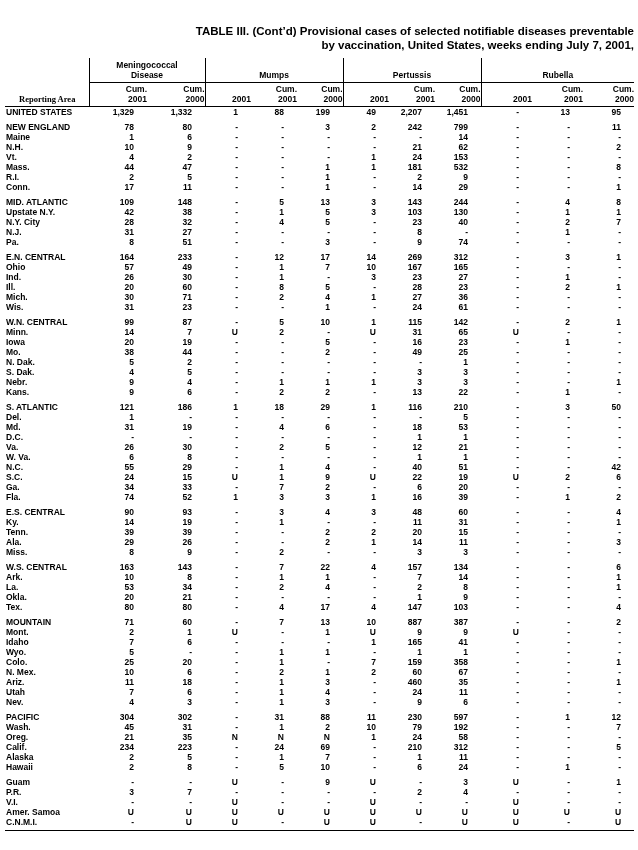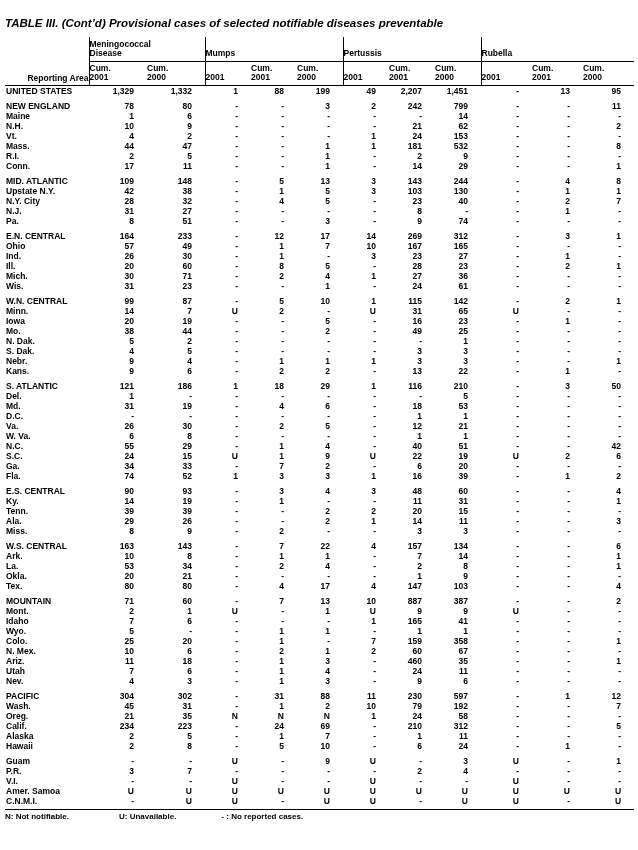--- a/index.html
+++ b/index.html
@@ -2,47 +2,48 @@
 <html><head>
 <meta charset="utf-8">
 <style>
   html,body{margin:0;padding:0;}
   body{
     width:638px;height:850px;overflow:hidden;
     background:#ffffff;color:#000000;
     font-family:"Liberation Sans","DejaVu Sans",sans-serif;
   }
   .page{padding:9px 4px 0 5px;}
-  .title{font-weight:bold;font-size:11.5px;line-height:13.5px;text-align:left;margin:8px 0 6px 0;font-style:italic;}
+  .title{font-weight:bold;font-size:11.5px;line-height:13.5px;text-align:right;margin:16px 0 6px 0;}
   table.tbl{border-collapse:collapse;table-layout:fixed;width:629px;}
   th,td{font-weight:bold;padding:0;}
   col.c-area{width:84px;}
   col.c-men{width:58px;}
   col.c-m{width:46px;}
   col.c-r{width:51px;}
-  .area-h{font-size:8.5px;text-align:right;vertical-align:bottom;border-bottom:1px solid #000;padding:0 0 2px 1px;}
-  th.group{font-size:8.5px;line-height:9.5px;text-align:left;vertical-align:bottom;border-left:1px solid #000;border-bottom:1px solid #000;padding:3px 0 2px;}
-  th.sub{font-size:8.5px;line-height:9.5px;text-align:left;vertical-align:bottom;border-bottom:1px solid #000;padding:2px 0;}
+  .area-h{font-size:8.5px;text-align:center;vertical-align:bottom;border-bottom:1px solid #000;padding:0 0 2px 1px;font-family:Liberation Serif, serif;}
+  th.group{font-size:8.5px;line-height:9.5px;text-align:center;vertical-align:bottom;border-left:1px solid #000;border-bottom:1px solid #000;padding:3px 0 2px;}
+  th.sub{font-size:8.5px;line-height:9.5px;text-align:right;vertical-align:bottom;border-bottom:1px solid #000;padding:2px 0;}
   th.gstart{border-left:1px solid #000;}
   tbody td{font-size:8.5px;line-height:10px;white-space:nowrap;}
   td.area{text-align:left;padding-left:1px;overflow:hidden;}
   td.num{text-align:right;padding-right:13px;}
   tr.gap td{padding-top:5px;}
   .footrule{border-top:1px solid #000;margin-top:3px;width:629px;}
   .footnotes{font-size:8px;font-weight:bold;padding-top:2px;display:flex;}
   .footnotes span.f2{margin-left:50px;}
   .footnotes span.f3{margin-left:45px;}
 </style>
 </head>
 <body>
 
 <div class="page">
 
   <div class="title">
     <div>TABLE III. (Cont’d) Provisional cases of selected notifiable diseases preventable</div>
+    <div>by vaccination, United States, weeks ending July 7, 2001,</div>
   </div>
 
   <table class="tbl">
     <colgroup>
       <col class="c-area">
       <col class="c-men">
         <col class="c-men">
       <col class="c-m">
         <col class="c-m">
         <col class="c-m">
@@ -1011,19 +1012,14 @@
           <td class="num">-</td>
           <td class="num">U</td>
           <td class="num">U</td>
           <td class="num">-</td>
           <td class="num">U</td>
         </tr>
       </tbody>
   </table>
 
   <div class="footrule"></div>
-  <div class="footnotes">
-    <span class="f1">N: Not notifiable.</span>
-    <span class="f2">U: Unavailable.</span>
-    <span class="f3">- : No reported cases.</span>
-  </div>
 
 </div>
 
 </body></html>

